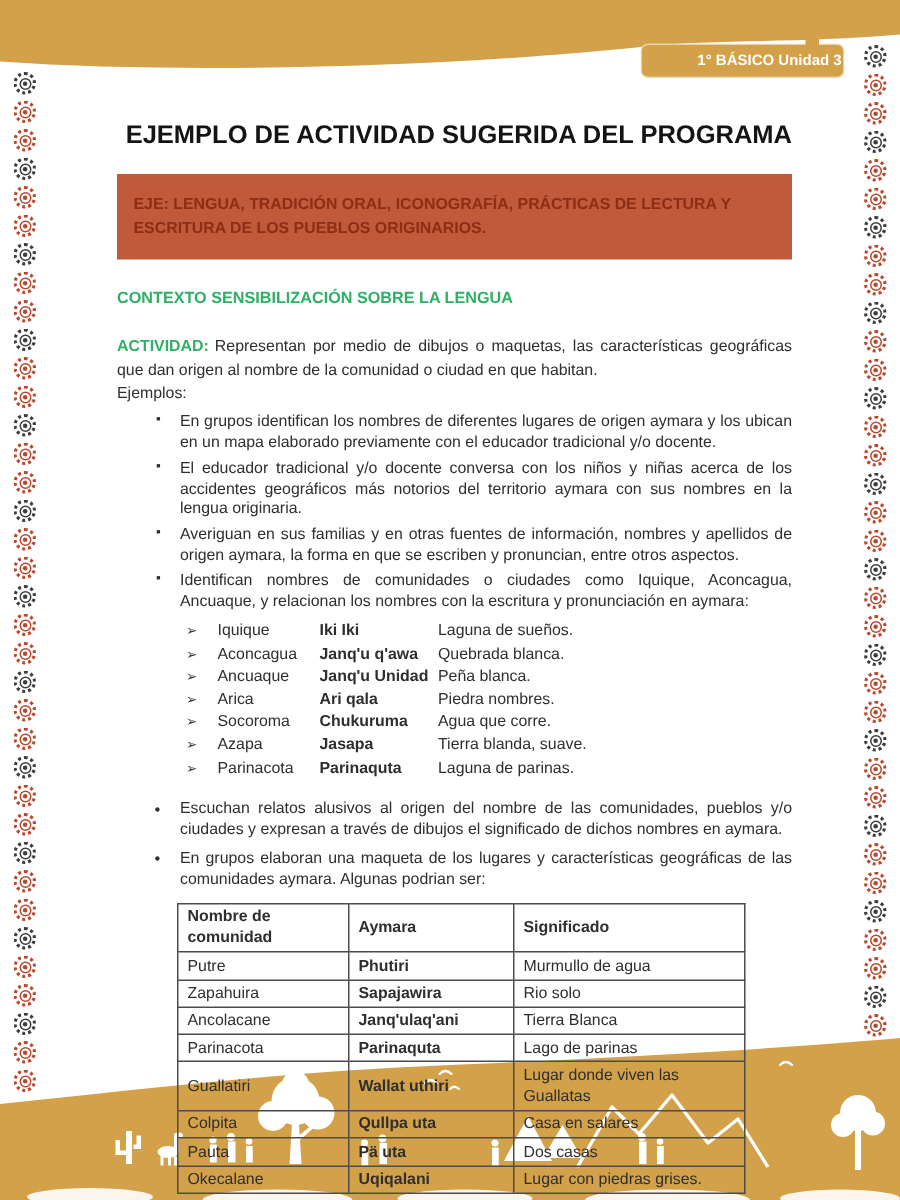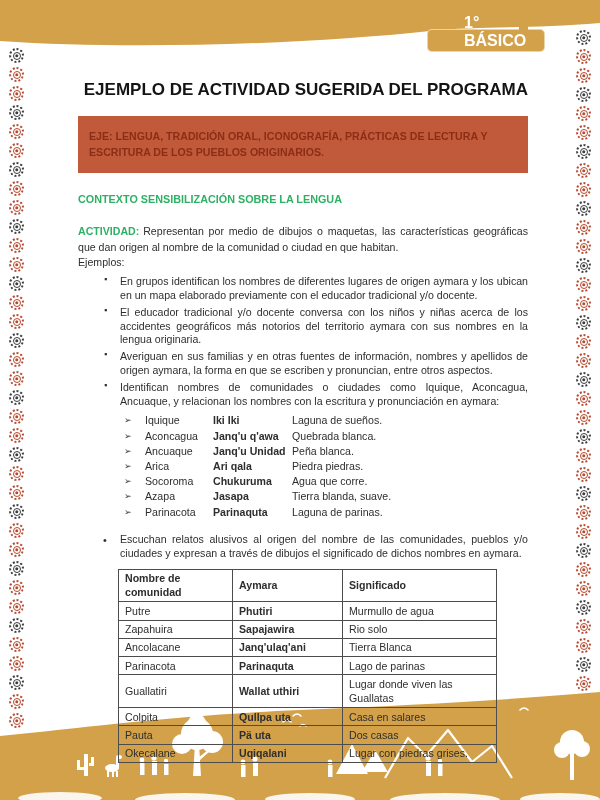--- a/index.html
+++ b/index.html
@@ -17,23 +17,23 @@
   body{
     font-family:"Liberation Sans","DejaVu Sans",sans-serif;
     background:#fff;color:var(--ink);
     position:relative;overflow:hidden;
   }
   .page{position:absolute;inset:0;background:#fff;overflow:hidden}
 
   
   .header-band{position:absolute;top:0;left:0;z-index:1}
   .badge{
-    position:absolute;left:427px;top:29px;width:118px;height:23px;z-index:2;
+    position:absolute;left:427px;top:29px;width:136px;height:23px;z-index:2;
     background:var(--gold);border:1px solid rgba(255,255,255,.55);border-radius:5px;
-    color:#fff;font-weight:bold;font-size:16px;
+    color:#fff;font-weight:bold;font-size:10px;
     display:flex;align-items:center;justify-content:center;padding-left:36px;
   }
   .badge::after{
     content:"";position:absolute;right:16px;top:-8px;width:9px;height:9px;background:var(--gold);
   }
 
   
   .chain{position:absolute;display:flex;flex-direction:column;gap:4px;z-index:3}
   .chain.left{left:9px;top:48px}
   .chain.right{right:9px;top:30px}
@@ -217,21 +217,21 @@
           <span class="arr">➢</span>
           <span class="place">Ancuaque</span>
           <span class="aym">Janq'u Unidad</span>
           <span class="mean">Peña blanca.</span>
         </div>
 
         <div class="subrow">
           <span class="arr">➢</span>
           <span class="place">Arica</span>
           <span class="aym">Ari qala</span>
-          <span class="mean">Piedra piedras.</span>
+          <span class="mean">Piedra nombres.</span>
         </div>
 
         <div class="subrow">
           <span class="arr">➢</span>
           <span class="place">Socoroma</span>
           <span class="aym">Chukuruma</span>
           <span class="mean">Agua que corre.</span>
         </div>
 
         <div class="subrow">
@@ -245,20 +245,21 @@
           <span class="arr">➢</span>
           <span class="place">Parinacota</span>
           <span class="aym">Parinaquta</span>
           <span class="mean">Laguna de parinas.</span>
         </div>
       </div>
 
     <ul class="blist rd">
 
     <li>Escuchan relatos alusivos al origen del nombre de las comunidades, pueblos y/o ciudades y expresan a través de dibujos el significado de dichos nombres en aymara.</li>
+        <li>En grupos elaboran una maqueta de los lugares y características geográficas de las comunidades aymara. Algunas podrian ser:</li>
       </ul>
 
     <table class="communities">
       <colgroup>
           <col class="c1">
           <col class="c2">
           <col class="c3">
         </colgroup>
       <thead>
         <tr>

